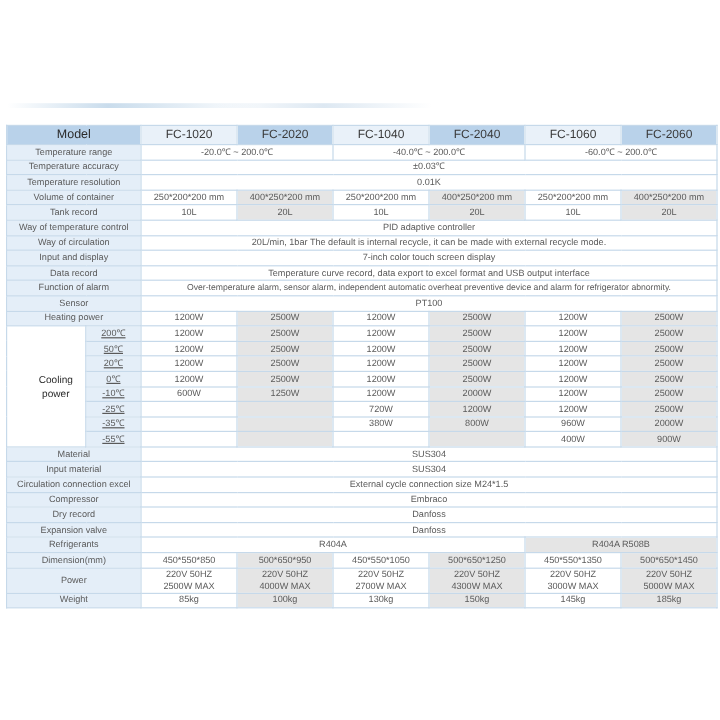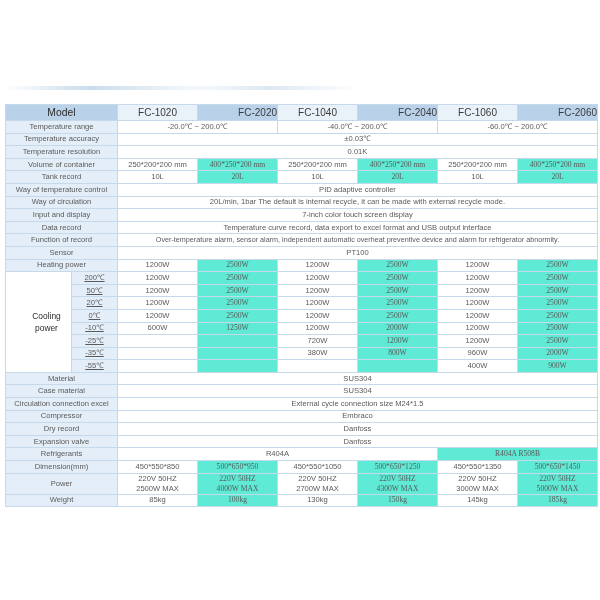--- a/index.html
+++ b/index.html
@@ -9,22 +9,22 @@
   .topbar2 { position:absolute; left:180px; top:86px; width:180px; height:4px;
             background:linear-gradient(90deg, rgba(200,220,236,0) 0%, #dde8f2 50%, rgba(200,220,236,0) 100%); }
   table.spec { position:absolute; left:5px; top:92px; width:592px; border-collapse:collapse; table-layout:fixed;margin-top:12px; }
   table.spec td { border:1px solid #c6d9ea; text-align:center; vertical-align:middle; padding:0;
                   font-size:7.6px; color:#5a5a5a; height:11.6px; line-height:10px; white-space:nowrap; overflow:hidden; }
   td.lbl { background:#e4eef8; color:#2c2c2c; font-size:8.2px; }
   td.sublbl { background:#e4eef8; color:#2c2c2c; font-size:9.2px; text-align:right; padding-right:8px;text-decoration:underline; }
   tr.hdr td { height:15px; font-size:10px; color:#3a3a3a; }
   tr.hdr td.lbl { background:#b9d2ea; font-size:10.4px; color:#2a2a2a; }
   tr.hdr td.h-a { background:#e9f1f9; }
-  tr.hdr td.h-b { background:#b9d2ea;text-align:right; }
-  td.alt { background:#5eead4;font-family:Liberation Serif, serif; }
+  tr.hdr td.h-b { background:#b9d2ea; }
+  td.alt { background:#e5e5e5; }
   td.tall { height:24px; line-height:10px; }
   .cool-lbl { text-align:left; padding-left:16px !important; line-height:12px !important; white-space:normal !important; font-size:8.4px !important; }
 </style>
 </head>
 <body>
 
 <div class="topbar"></div>
 <div class="topbar2"></div>
 
 <table class="spec">
@@ -100,21 +100,21 @@
       <td class="lbl" colspan="2">Input and display</td>
       <td colspan="6">7-inch color touch screen display</td>
     </tr>
 
     <tr>
       <td class="lbl" colspan="2">Data record</td>
       <td colspan="6">Temperature curve record, data export to excel format and USB output interface</td>
     </tr>
 
     <tr>
-      <td class="lbl" colspan="2">Function of record</td>
+      <td class="lbl" colspan="2">Function of alarm</td>
       <td colspan="6" style="font-size:7.2px">Over-temperature alarm, sensor alarm, independent automatic overheat preventive device and alarm for refrigerator abnormity.</td>
     </tr>
 
     <tr>
       <td class="lbl" colspan="2">Sensor</td>
       <td colspan="6">PT100</td>
     </tr>
 
     <tr>
       <td class="lbl" colspan="2">Heating power</td>
@@ -198,21 +198,21 @@
       <td class="alt"></td>
       <td>400W</td>
       <td class="alt">900W</td>
     </tr>
 
     <tr>
       <td class="lbl" colspan="2">Material</td>
       <td colspan="6">SUS304</td>
     </tr>
     <tr>
-      <td class="lbl" colspan="2">Case material</td>
+      <td class="lbl" colspan="2">Input material</td>
       <td colspan="6">SUS304</td>
     </tr>
     <tr>
       <td class="lbl" colspan="2">Circulation connection excel</td>
       <td colspan="6">External cycle connection size M24*1.5</td>
     </tr>
     <tr>
       <td class="lbl" colspan="2">Compressor</td>
       <td colspan="6">Embraco</td>
     </tr>

